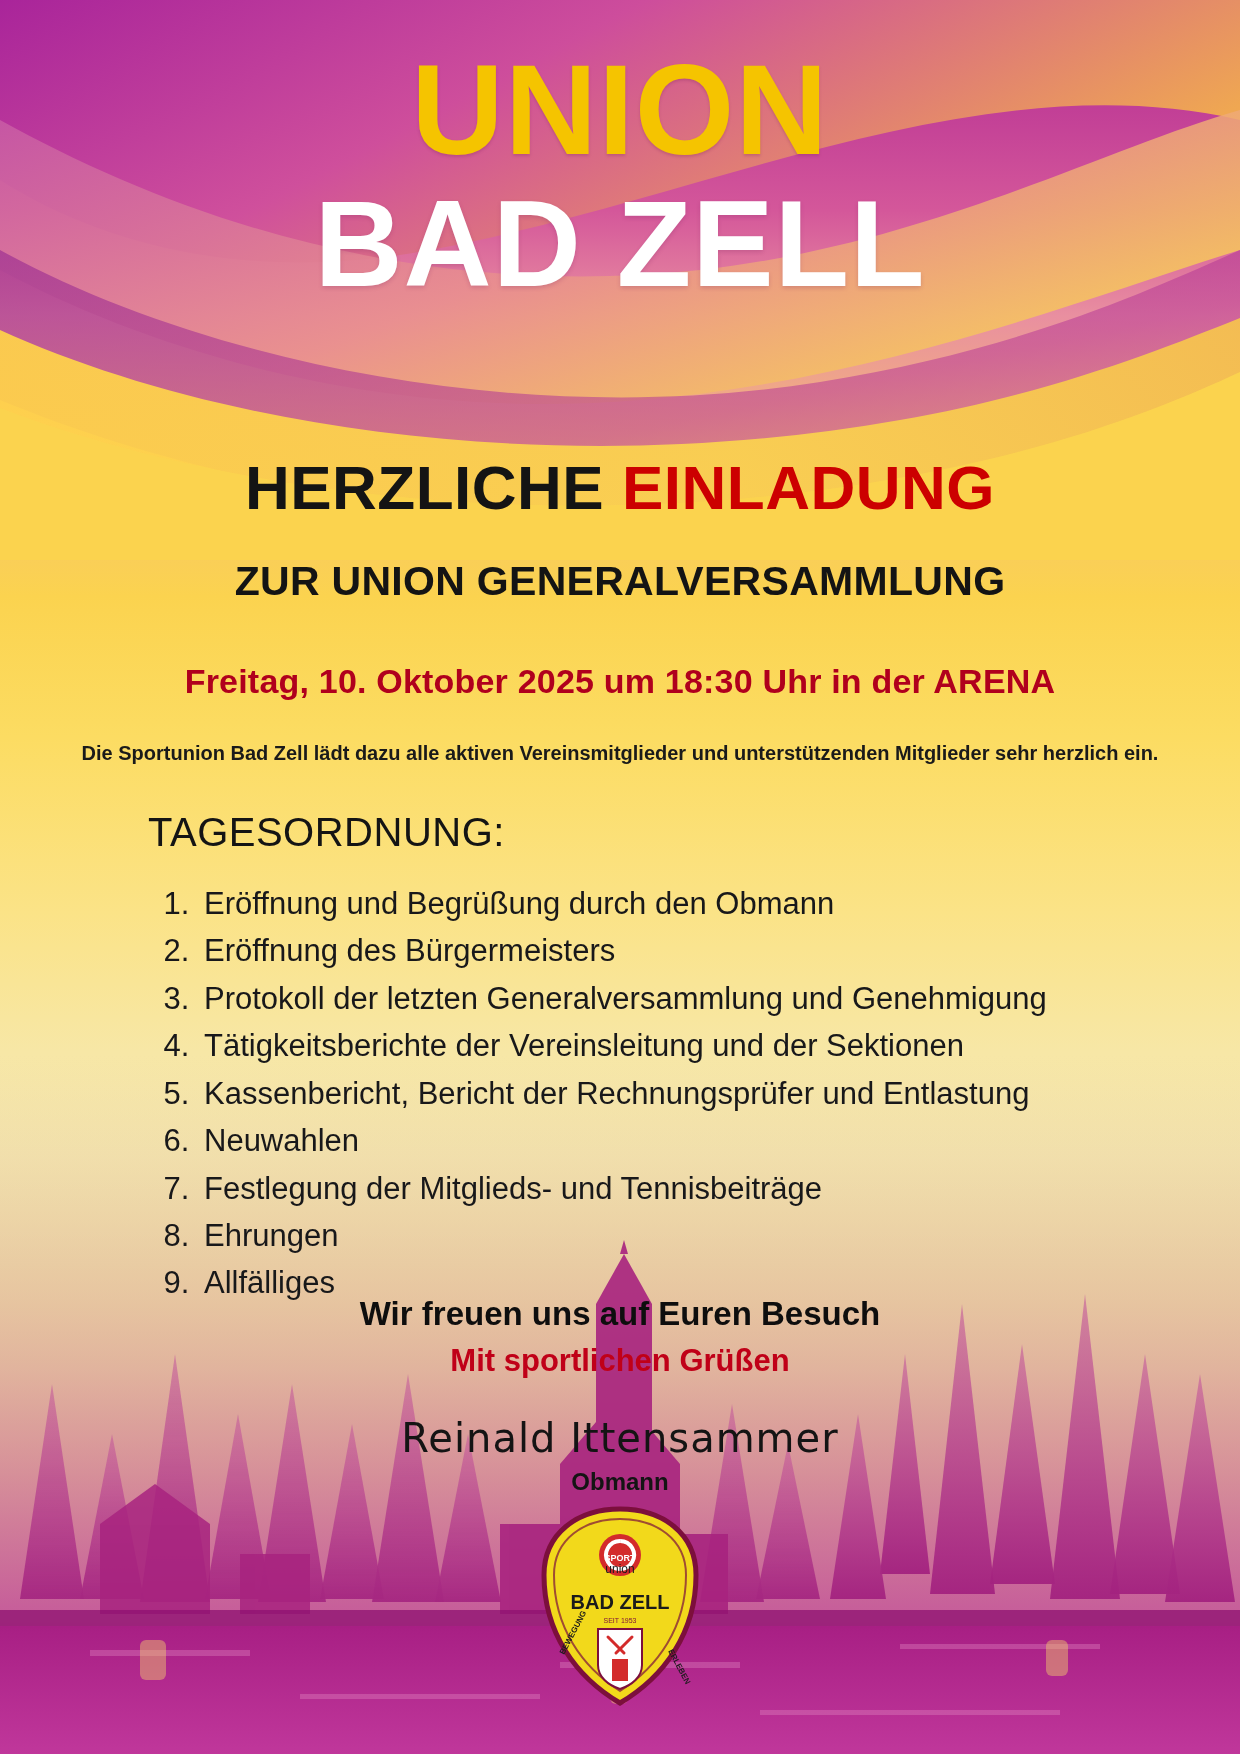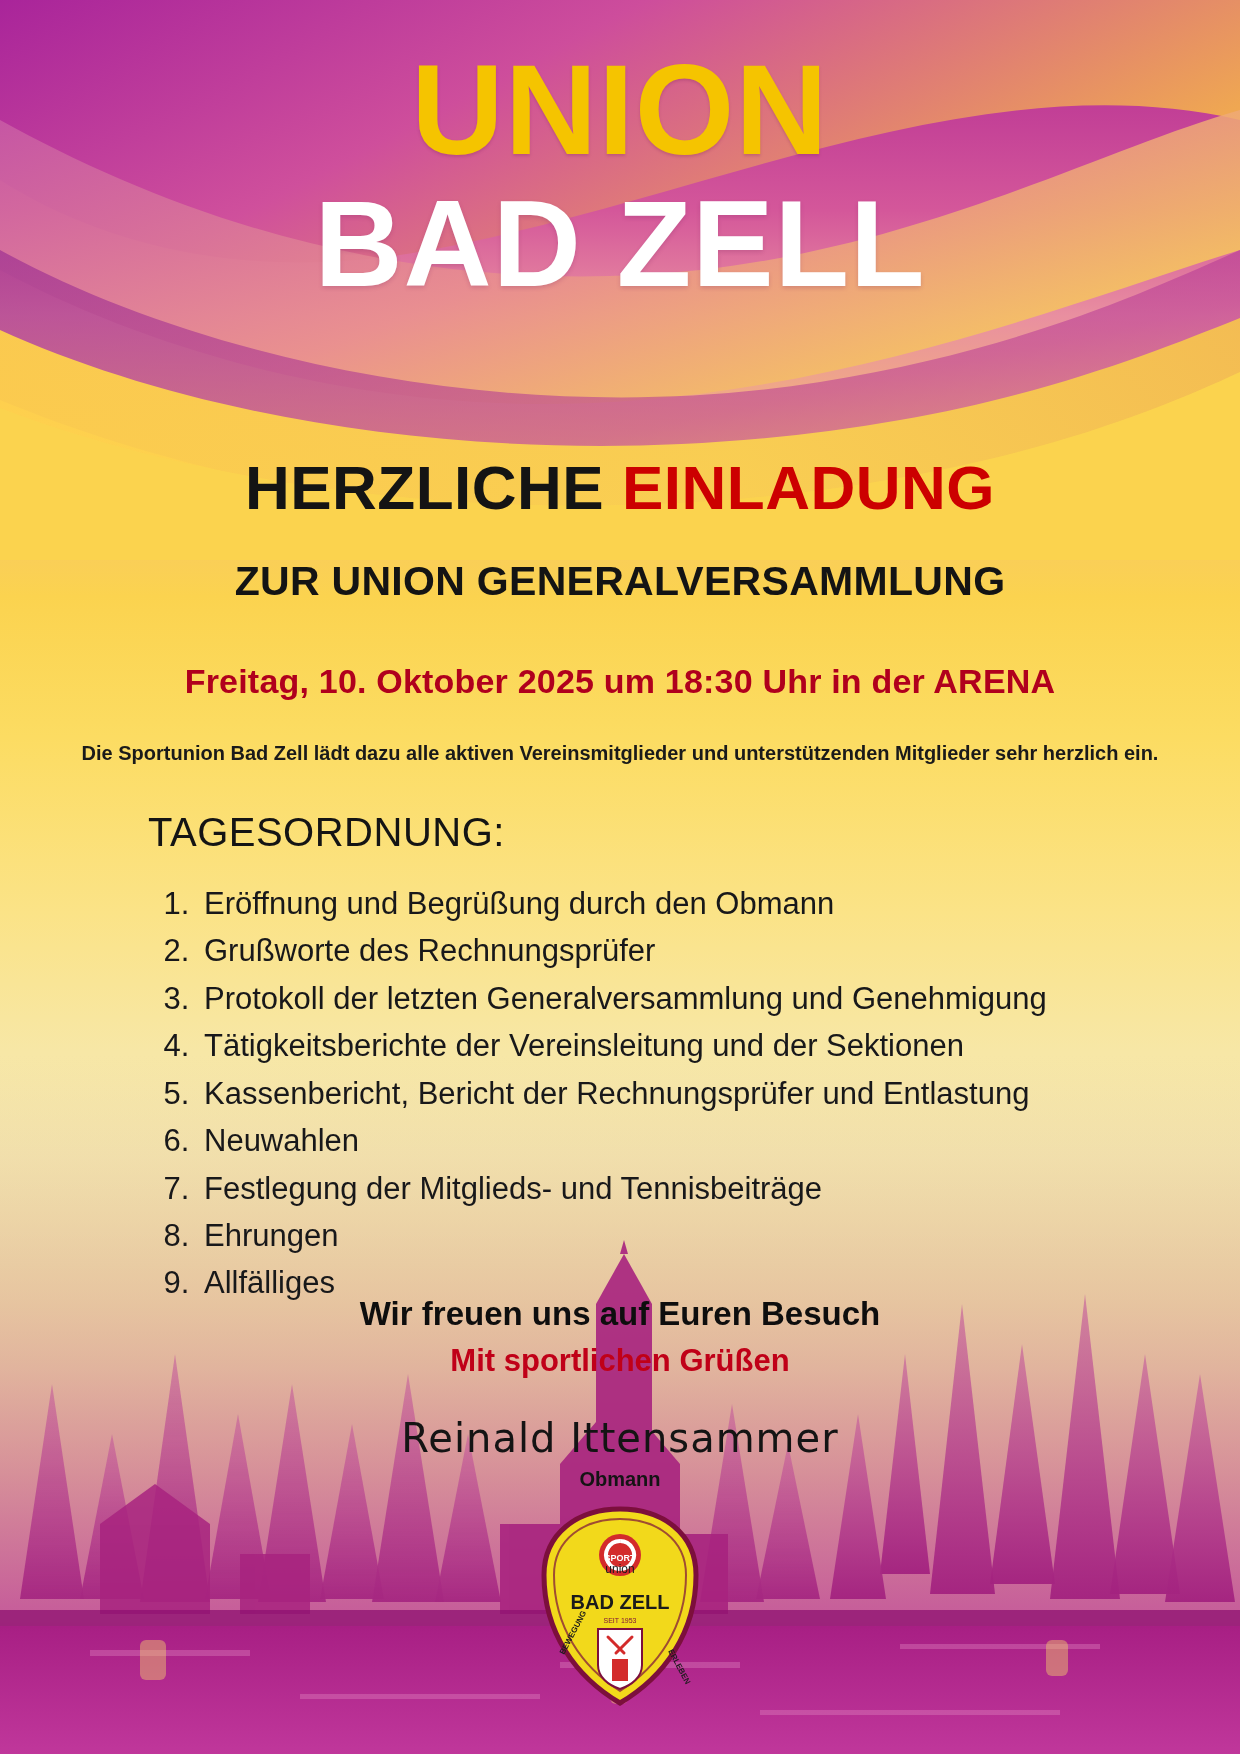--- a/index.html
+++ b/index.html
@@ -173,21 +173,21 @@
     font-size: 40px;
     color: #141414;
     font-family: "DejaVu Sans", sans-serif;
     letter-spacing: 1px;
   }
   .role {
     position: absolute;
     top: 1468px;
     width: 1240px;
     text-align: center;
-    font-size: 20px;
+    font-size: 24px;
     font-weight: bold;
     color: #141414;
   }
 
   
   .logo {
     position: absolute;
     left: 50%;
     transform: translateX(-50%);
     top: 1505px;
@@ -318,21 +318,21 @@
   <div class="subtitle">ZUR UNION GENERALVERSAMMLUNG</div>
 
   <div class="datetime">Freitag, 10. Oktober 2025 um 18:30 Uhr in der ARENA</div>
 
   <div class="intro">Die Sportunion Bad Zell lädt dazu alle aktiven Vereinsmitglieder und unterstützenden Mitglieder sehr herzlich ein.</div>
 
   <div class="agenda-title">TAGESORDNUNG:</div>
 
   <ol class="agenda-list">
     <li>Eröffnung und Begrüßung durch den Obmann</li>
-    <li>Grußworte des Rechnungsprüfer</li>
+    <li>Eröffnung des Bürgermeisters</li>
     <li>Protokoll der letzten Generalversammlung und Genehmigung</li>
     <li>Tätigkeitsberichte der Vereinsleitung und der Sektionen</li>
     <li>Kassenbericht, Bericht der Rechnungsprüfer und Entlastung</li>
     <li>Neuwahlen</li>
     <li>Festlegung der Mitglieds- und Tennisbeiträge</li>
     <li>Ehrungen</li>
     <li>Allfälliges</li>
   </ol>
 
   <div class="closing">Wir freuen uns auf Euren Besuch</div>

